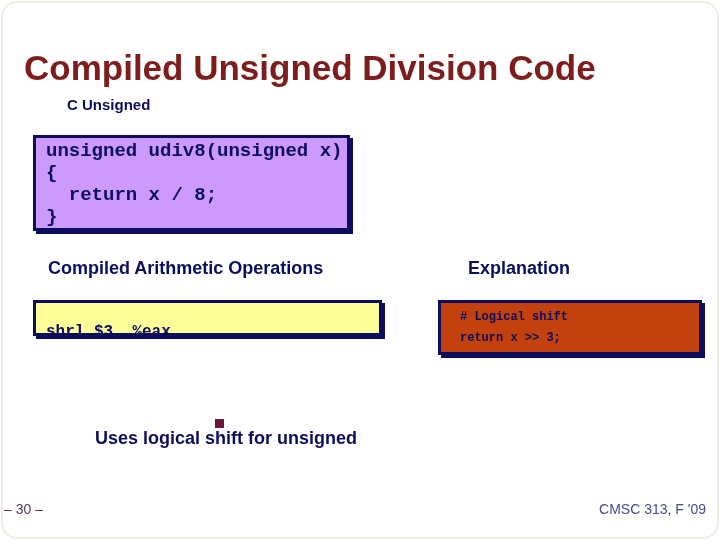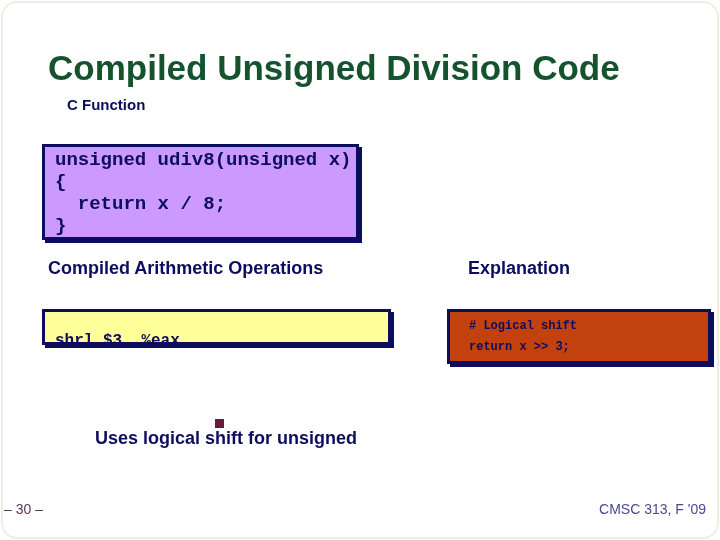--- a/index.html
+++ b/index.html
@@ -17,39 +17,39 @@
   }
   .slide-frame {
     position: absolute;
     inset: 1px;
     border: 2px solid #edefe3;
     border-radius: 16px;
     pointer-events: none;
   }
   .slide-title {
     position: absolute;
-    left: 48px;
+    left: 24px;
     top: 25px;
     font-size: 35px;
     font-weight: bold;
-    color: #14532d;
+    color: #7f1d1d;
     letter-spacing: 0px;
     white-space: nowrap;
   }
   .c-function-label {
     position: absolute;
     left: 67px;
     top: 96px;
     font-size: 15px;
     font-weight: bold;
     color: #0d0d5e;
   }
   .codebox {
     position: absolute;
-    margin: 17px;
+    margin: 8px;
     box-sizing: border-box;
     background: #cc99ff;
     border: 3px solid #0d0d5e;
     box-shadow: 3px 3px 0 0 #0d0d5e;
     font-family: "Liberation Mono", "DejaVu Sans Mono", monospace;
     font-weight: bold;
     color: #0d0d5e;
     white-space: pre;
     overflow: hidden;
   }
@@ -130,21 +130,21 @@
 </style>
 </head>
 <body>
 
 <div class="slide">
 
   <div class="slide-frame"></div>
 
   <h1 class="slide-title">Compiled Unsigned Division Code</h1>
 
-  <div class="c-function-label">C Function</div>
+  <div class="c-function-label">C Unsigned</div>
 
   <pre class="codebox c-code-box">unsigned udiv8(unsigned x)
 {
   return x / 8;
 }</pre>
 
   <div class="column-heading left-col-heading">Compiled Arithmetic Operations</div>
 
   <div class="column-heading right-col-heading">Explanation</div>
 

